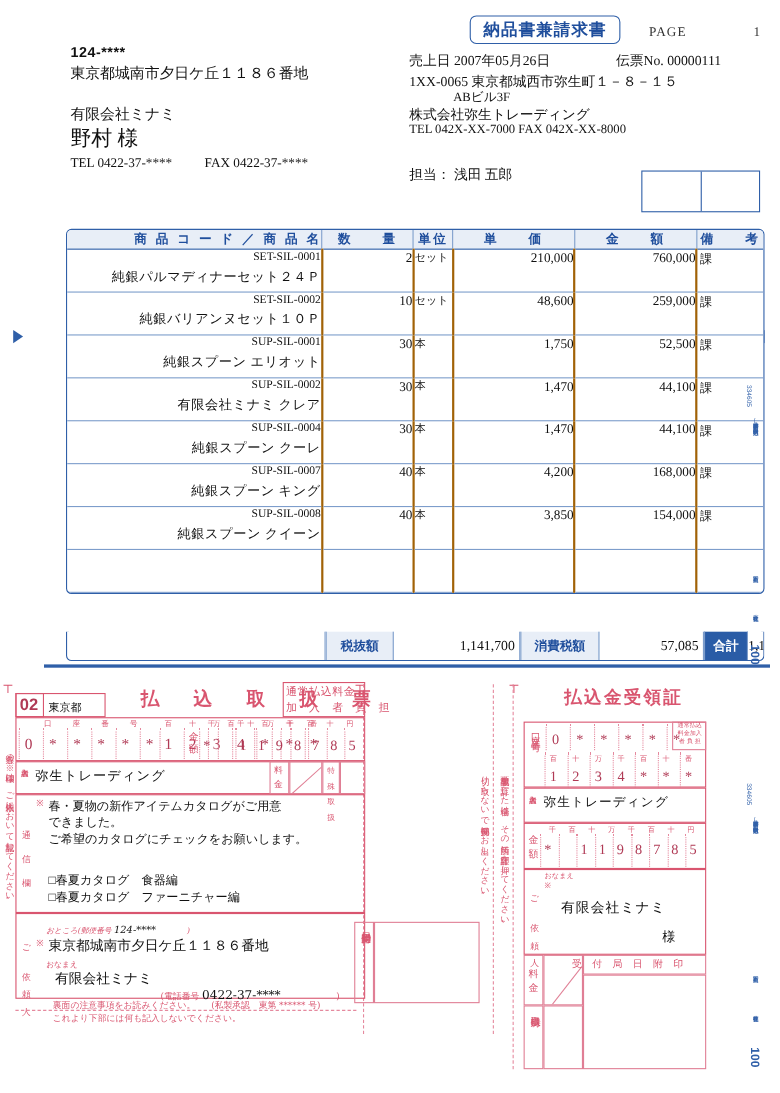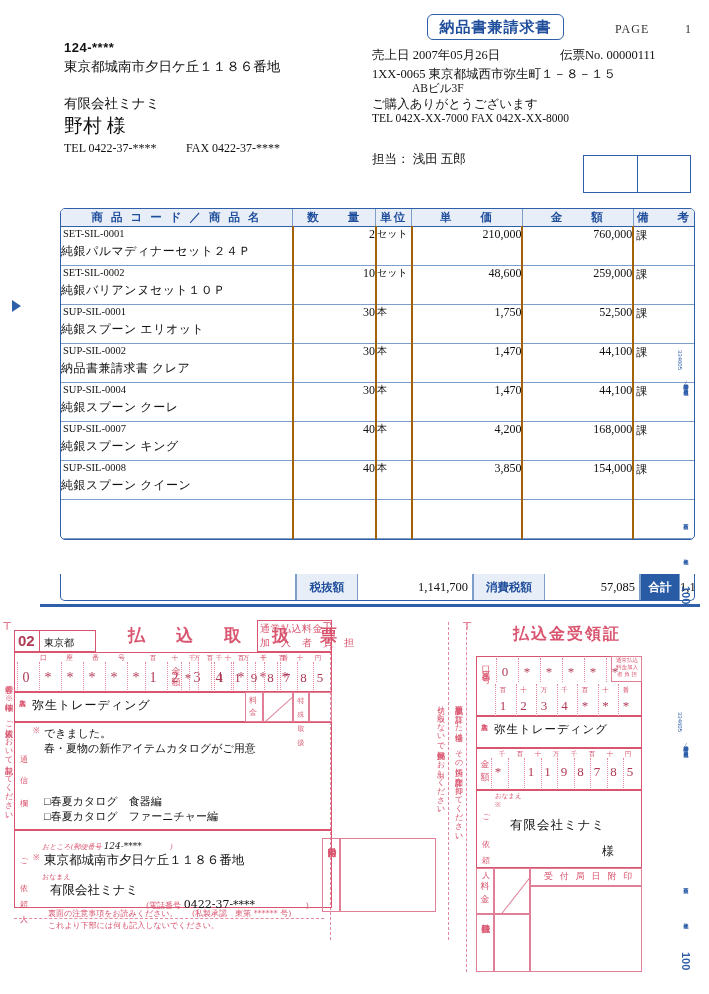--- a/index.html
+++ b/index.html
@@ -10,21 +10,21 @@
   }
   .abs{position:absolute;}
 
   #title-box{
     left:427px;top:14px;width:135px;height:24px;
     border:1.6px solid #2f5fa8;border-radius:6px;
     display:flex;align-items:center;justify-content:center;
     color:#1f4e9c;font-weight:bold;font-size:15px;letter-spacing:1px;
     font-family:"DejaVu Serif",serif;
   }
-  #page-label{left:615px;top:22px;font-size:12px;color:#333;letter-spacing:1px;}
+  #page-label{left:590px;top:22px;font-size:12px;color:#333;letter-spacing:1px;}
   #page-num{left:685px;top:22px;font-size:12px;color:#333;}
 
   #sale-date{left:372px;top:47px;font-size:12.5px;}
   #slip-no{left:560px;top:47px;font-size:12.5px;}
 
   #cust-zip{left:64px;top:40px;font-size:13px;font-weight:bold;font-family:"Liberation Sans",sans-serif;letter-spacing:.5px;}
   #cust-addr{left:64px;top:58px;font-size:13.5px;}
   #cust-company{left:64px;top:95px;font-size:13.5px;}
   #cust-person{left:64px;top:113px;font-size:19px;}
   #cust-tel{left:64px;top:141px;font-size:12px;}
@@ -48,21 +48,21 @@
     font-size:11.5px;height:17px;padding:0;letter-spacing:2px;
     border-right:1px solid #7d9dcb;border-bottom:1px solid #2f5fa8;
     font-family:"DejaVu Serif",serif;
   }
   table.items th:last-child{border-right:none;margin-top:36px;}
   table.items td{
     border-right:2px solid #a16207;border-bottom:1px solid #7d9dcb;
     padding:0;height:38px;vertical-align:top;
   }
   table.items td:last-child{border-right:none;}
-  .c-code{width:234px;}
+  .c-code{width:234px;text-align:right;}
   .c-qty{width:82px;}
   .c-unit{width:34px;}
   .c-price{width:110px;}
   .c-amt{width:110px;}
   .c-memo{width:60px;}
   .cellcode{padding:1px 0 0 2px;font-size:10.5px;line-height:12px;}
   .cellname{padding-top:3px;font-size:12px;letter-spacing:.5px;}
   .num{text-align:right;padding-right:3px;font-size:12px;padding-top:21px;font-family:"Liberation Serif",serif;}
   .unit{text-align:left;padding-left:2px;font-size:10px;padding-top:22px;}
   .memo{padding:1px 0 0 2px;font-size:11px;}
@@ -130,21 +130,21 @@
 
 <div class="abs" id="cust-zip">124-****</div>
 <div class="abs" id="cust-addr">東京都城南市夕日ケ丘１１８６番地</div>
 <div class="abs" id="cust-company">有限会社ミナミ</div>
 <div class="abs" id="cust-person">野村 様</div>
 <div class="abs" id="cust-tel">TEL 0422-37-****</div>
 <div class="abs" id="cust-fax">FAX 0422-37-****</div>
 
 <div class="abs" id="sup-addr1">1XX-0065 東京都城西市弥生町１－８－１５</div>
 <div class="abs" id="sup-addr2">ABビル3F</div>
-<div class="abs" id="sup-name">ご購入ありがとうございます</div>
+<div class="abs" id="sup-name">株式会社弥生トレーディング</div>
 <div class="abs" id="sup-tel">TEL 042X-XX-7000 FAX 042X-XX-8000</div>
 <div class="abs" id="sup-staff">担当： 浅田 五郎</div>
 
 <div class="abs" id="stamp-box">
   <div class="half"></div>
   <div class="half"></div>
 </div>
 
 <div class="abs arrow right"></div>
 <div class="abs arrow left"></div>
@@ -197,21 +197,21 @@
           <td class="c-unit unit">本</td>
           <td class="c-price num">1,750</td>
           <td class="c-amt num">52,500</td>
           <td class="c-memo">
             <div class="memo">課</div>
           </td>
         </tr>
         <tr>
           <td class="c-code">
             <div class="cellcode">SUP-SIL-0002</div>
-            <div class="cellname">納品書兼請求書 クレア</div>
+            <div class="cellname">有限会社ミナミ クレア</div>
           </td>
           <td class="c-qty num">30</td>
           <td class="c-unit unit">本</td>
           <td class="c-price num">1,470</td>
           <td class="c-amt num">44,100</td>
           <td class="c-memo">
             <div class="memo">課</div>
           </td>
         </tr>
         <tr>
@@ -391,22 +391,23 @@
   <div class="abs rtext" style="left:295px;top:82px;font-size:7px;width:12px;line-height:14px;text-align:center;">
     <span>特殊</span><br>
     <span>取扱</span>
   </div>
   <div class="box" style="left:309px;top:80px;width:23px;height:30px;"></div>
 
   <div class="box2" style="left:14px;top:110px;width:318px;height:108px;"></div>
   <div class="abs vtxt" style="left:17px;top:136px;font-size:8px;letter-spacing:7px;">通　信　欄</div>
   <div class="abs rtext" style="left:33px;top:112px;font-size:8px;">※</div>
   <div id="ps-message" class="abs" style="left:44px;top:114px;font-size:11px;color:#111;line-height:15px;">
+      <div>春・夏物の新作アイテムカタログがご用意</div>
       <div>できました。</div>
-      <div>春・夏物の新作アイテムカタログがご用意</div>
+      <div>ご希望のカタログにチェックをお願いします。</div>
     </div>
   <div id="ps-checks" class="abs" style="left:44px;top:182px;font-size:11px;color:#111;line-height:15px;">
       <div>□春夏カタログ　食器編</div>
       <div>□春夏カタログ　ファーニチャー編</div>
     </div>
 
   <div class="box2" style="left:14px;top:218px;width:318px;height:78px;"></div>
   <div class="abs vtxt" style="left:17px;top:240px;font-size:8px;letter-spacing:4px;">ご　依　頼　人</div>
   <div class="abs rtext" style="left:33px;top:239px;font-size:8px;">※</div>
   <div class="abs rtext" style="left:42px;top:229px;font-size:7px;font-style:italic;">
@@ -534,21 +535,21 @@
   <div class="box" style="left:476px;top:256px;width:18px;height:46px;"></div>
   <div class="abs rtext" style="left:479px;top:268px;font-size:9px;width:12px;line-height:13px;text-align:center;">料<br>金</div>
   <div class="box" style="left:494px;top:256px;width:36px;height:46px;overflow:hidden;">
     <div style="position:absolute;left:-7px;top:22px;width:62px;height:1px;background:#e07f95;transform:rotate(-52deg);transform-origin:center;"></div>
   </div>
   <div class="box" style="left:476px;top:302px;width:18px;height:58px;"></div>
   <div class="abs vtxt" style="left:479px;top:305px;font-size:9px;">特殊取扱</div>
   <div class="box" style="left:494px;top:302px;width:36px;height:58px;"></div>
 
   <div class="box" style="left:530px;top:256px;width:112px;height:18px;"></div>
-  <div class="abs rtext" style="left:544px;top:258px;font-size:9px;letter-spacing:2px;">受 付 局 日 附 印</div>
+  <div class="abs rtext" style="left:520px;top:258px;font-size:9px;letter-spacing:2px;font-family:Liberation Mono, monospace;">受 付 局 日 附 印</div>
   <div class="box" style="left:530px;top:274px;width:112px;height:86px;"></div>
 
   <div class="abs vcode mono" style="left:676px;top:100px;">334605</div>
   <div class="abs vcode" style="left:682px;top:130px;">納品書兼請求書(窓口用・払込取扱票付)</div>
   <div class="abs vcode" style="left:682px;top:272px;">不正複写防止</div>
   <div class="abs vcode" style="left:682px;top:307px;">弥生株式会社</div>
   <div class="abs vlogo" style="left:680px;top:340px;">100</div>
 </div>
 
 </body></html>

